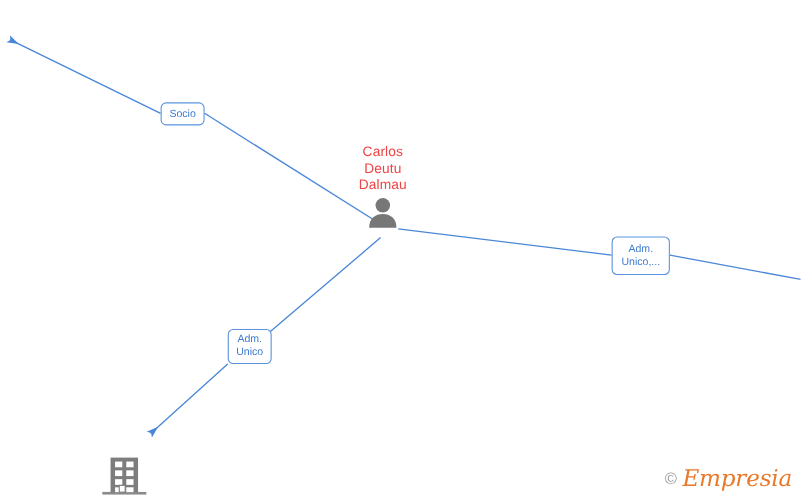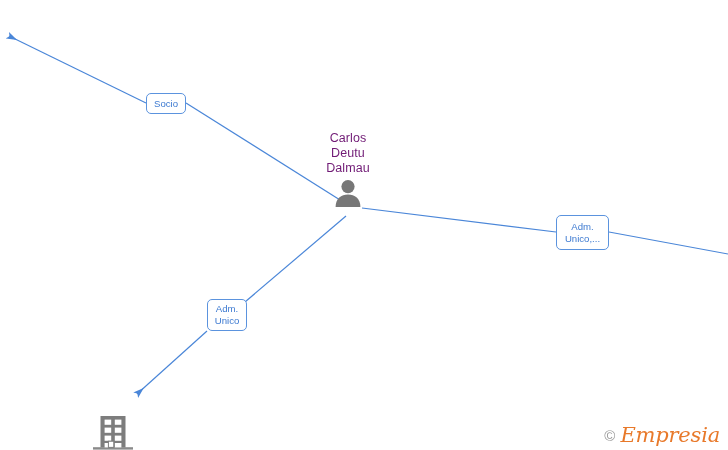--- a/index.html
+++ b/index.html
@@ -27,21 +27,21 @@
 
   
   .person-node {
     position: absolute;
     width: 120px;
     text-align: center;
   }
   .person-name {
     font-size: 12.5px;
     line-height: 15px;
-    color: #701a75;
+    color: #ef4444;
     white-space: pre-line;
     letter-spacing: 0.1px;
   }
   .person-icon {
     display: block;
     margin: 2px auto 0 auto;
   }
 
   
   .company-node {

